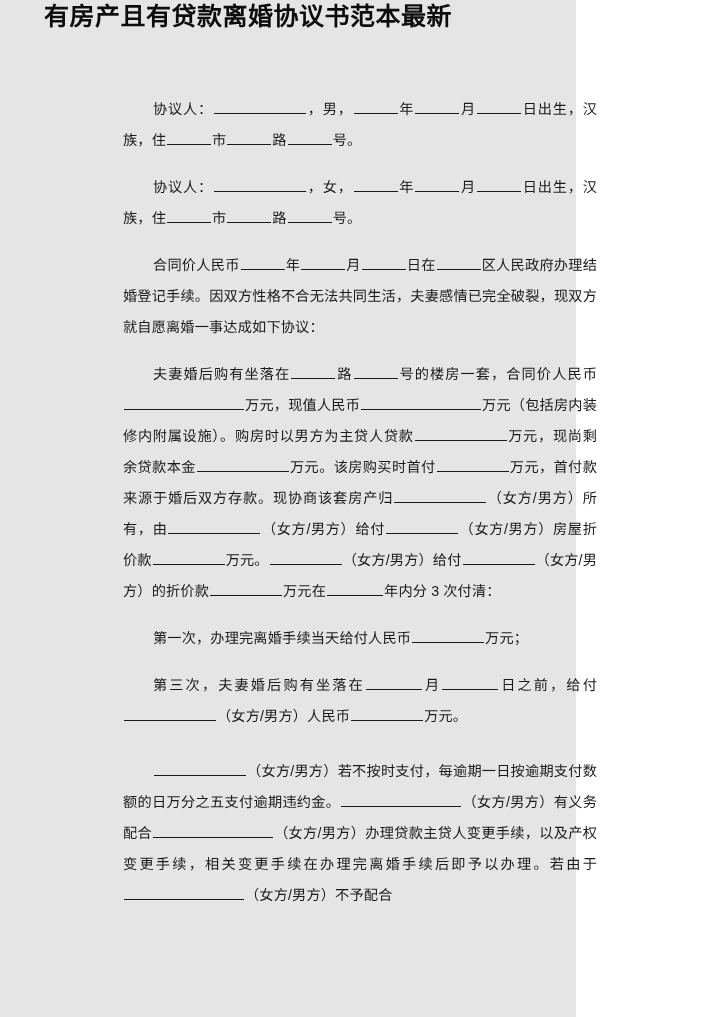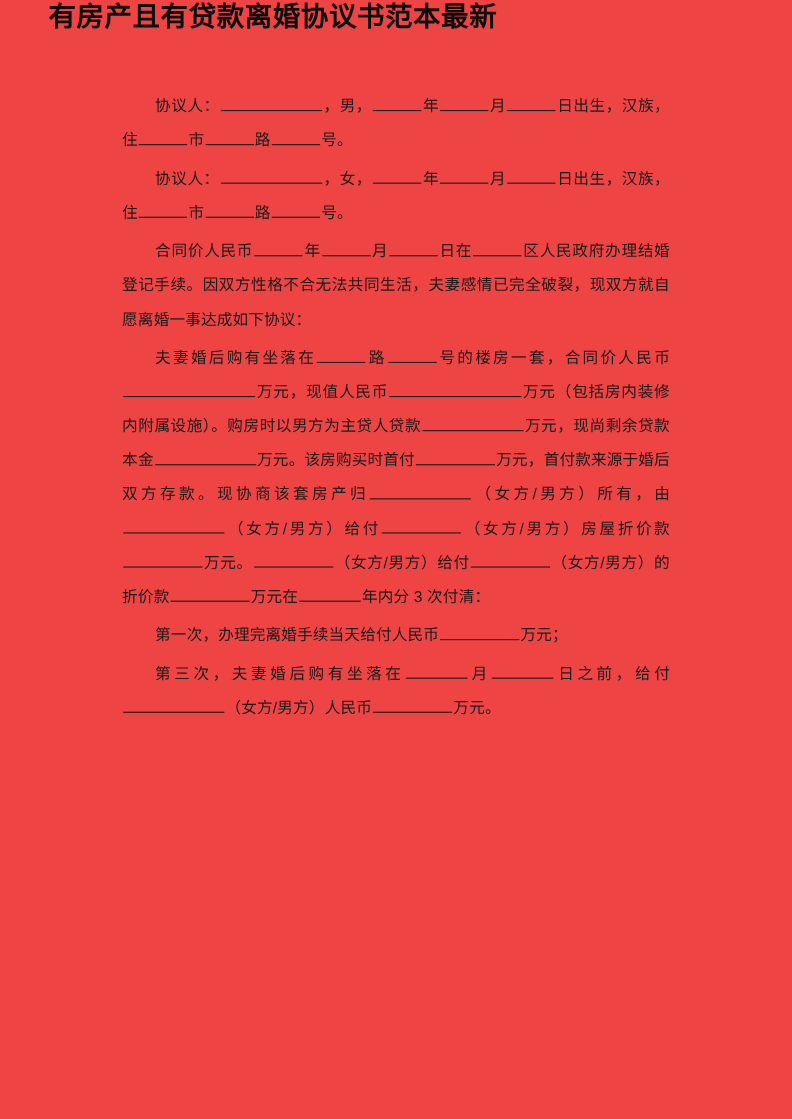--- a/index.html
+++ b/index.html
@@ -12,23 +12,23 @@
     width: 720px;
     height: 1017px;
     overflow: hidden;
     font-family: "Liberation Sans", "DejaVu Sans", sans-serif;
     color: #1a1a1a;
     -webkit-font-smoothing: antialiased;
   }
 
   .page {
     position: relative;
-    width: 720px;
+    width: 576px;
     height: 1017px;
-    background: #ef4444;
+    background: #e5e5e5;
     box-sizing: border-box;
   }
 
   .doc-body {
     position: absolute;
     left: 107px;
     top: 78px;
     width: 506px;
   }
 
@@ -43,21 +43,21 @@
     margin: 0 0 16px 0;
     color: #0d0d0d;
     white-space: nowrap;
   }
 
   .para {
     font-size: 14.2px;
     line-height: 31px;
     text-align: justify;
     text-justify: inter-ideograph;
-    margin: 4px;
+    margin: 16px;
     color: #1a1a1a;
     letter-spacing: 0.15px;
     word-break: break-all;
   }
 
   .para.indent {
     text-indent: 30px;
   }
 
   
@@ -85,15 +85,16 @@
 
   <h1 class="doc-title">有房产且有贷款离婚协议书范本最新</h1>
 
   <div class="doc-body">
       <p class="para indent"><span>协议人：</span><span class="blank b-xl"></span><span>，男，</span><span class="blank b-s"></span><span>年</span><span class="blank b-s"></span><span>月</span><span class="blank b-s"></span><span>日出生，汉族，住</span><span class="blank b-s"></span><span>市</span><span class="blank b-s"></span><span>路</span><span class="blank b-s"></span><span>号。</span></p>
       <p class="para indent"><span>协议人：</span><span class="blank b-xl"></span><span>，女，</span><span class="blank b-s"></span><span>年</span><span class="blank b-s"></span><span>月</span><span class="blank b-s"></span><span>日出生，汉族，住</span><span class="blank b-s"></span><span>市</span><span class="blank b-s"></span><span>路</span><span class="blank b-s"></span><span>号。</span></p>
       <p class="para indent"><span>合同价人民币</span><span class="blank b-s"></span><span>年</span><span class="blank b-s"></span><span>月</span><span class="blank b-s"></span><span>日在</span><span class="blank b-s"></span><span>区人民政府办理结婚登记手续。因双方性格不合无法共同生活，夫妻感情已完全破裂，现双方就自愿离婚一事达成如下协议：</span></p>
       <p class="para indent"><span>夫妻婚后购有坐落在</span><span class="blank b-s"></span><span>路</span><span class="blank b-s"></span><span>号的楼房一套，合同价人民币</span><span class="blank b-xxl"></span><span>万元，现值人民币</span><span class="blank b-xxl"></span><span>万元（包括房内装修内附属设施）。购房时以男方为主贷人贷款</span><span class="blank b-xl"></span><span>万元，现尚剩余贷款本金</span><span class="blank b-xl"></span><span>万元。该房购买时首付</span><span class="blank b-l"></span><span>万元，首付款来源于婚后双方存款。现协商该套房产归</span><span class="blank b-xl"></span><span>（女方/男方）所有，由</span><span class="blank b-xl"></span><span>（女方/男方）给付</span><span class="blank b-l"></span><span>（女方/男方）房屋折价款</span><span class="blank b-l"></span><span>万元。</span><span class="blank b-l"></span><span>（女方/男方）给付</span><span class="blank b-l"></span><span>（女方/男方）的折价款</span><span class="blank b-l"></span><span>万元在</span><span class="blank b-m"></span><span>年内分 3 次付清：</span></p>
       <p class="para indent"><span>第一次，办理完离婚手续当天给付人民币</span><span class="blank b-l"></span><span>万元；</span></p>
       <p class="para indent"><span>第三次，夫妻婚后购有坐落在</span><span class="blank b-m"></span><span>月</span><span class="blank b-m"></span><span>日之前，给付</span><span class="blank b-xl"></span><span>（女方/男方）人民币</span><span class="blank b-l"></span><span>万元。</span></p>
+      <p class="para indent gap-before"><span class="blank b-xl"></span><span>（女方/男方）若不按时支付，每逾期一日按逾期支付数额的日万分之五支付逾期违约金。</span><span class="blank b-xxl"></span><span>（女方/男方）有义务配合</span><span class="blank b-xxl"></span><span>（女方/男方）办理贷款主贷人变更手续，以及产权变更手续，相关变更手续在办理完离婚手续后即予以办理。若由于</span><span class="blank b-xxl"></span><span>（女方/男方）不予配合</span></p>
     </div>
 
 </div>
 
 </body></html>

